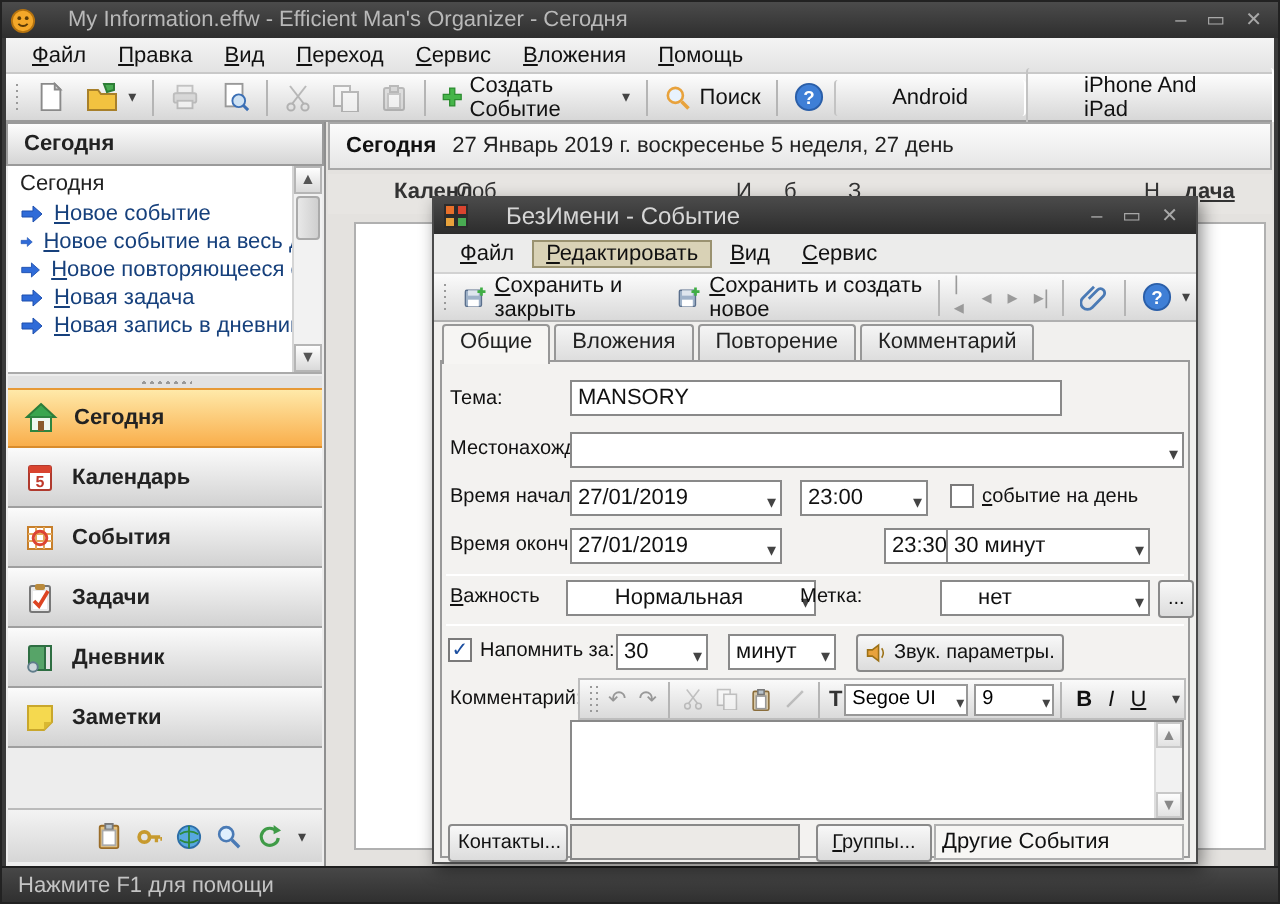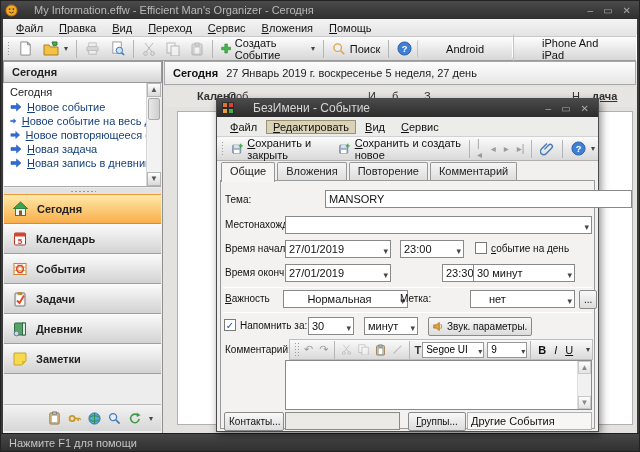--- a/index.html
+++ b/index.html
@@ -425,21 +425,21 @@
 
     <div class="abs tabs">
       <span class="tab active">Общие</span>
       <span class="tab">Вложения</span>
       <span class="tab">Повторение</span>
       <span class="tab">Комментарий</span>
     </div>
     <div class="abs dlg-panel"></div>
 
     <span class="lbl" style="left:8px;top:95px;">Тема:</span>
-    <span class="field" style="left:68px;top:91px;width:307px;margin-left:40px;">MANSORY</span>
+    <span class="field" style="left:68px;top:91px;width:246px;">MANSORY</span>
 
     <span class="lbl" style="left:8px;top:120px;">Местонахожде</span>
     <span class="combo" style="left:68px;top:117px;width:307px;"></span>
 
     <span class="lbl" style="left:8px;top:144px;">Время начала:</span>
     <span class="combo" style="left:68px;top:141px;width:106px;">27/01/2019</span>
     <span class="combo" style="left:183px;top:141px;width:64px;">23:00</span>
     <span class="chk" style="left:258px;top:143px;"></span>
     <span class="chklbl acc" style="left:274px;top:144px;">событие на день</span>
 

